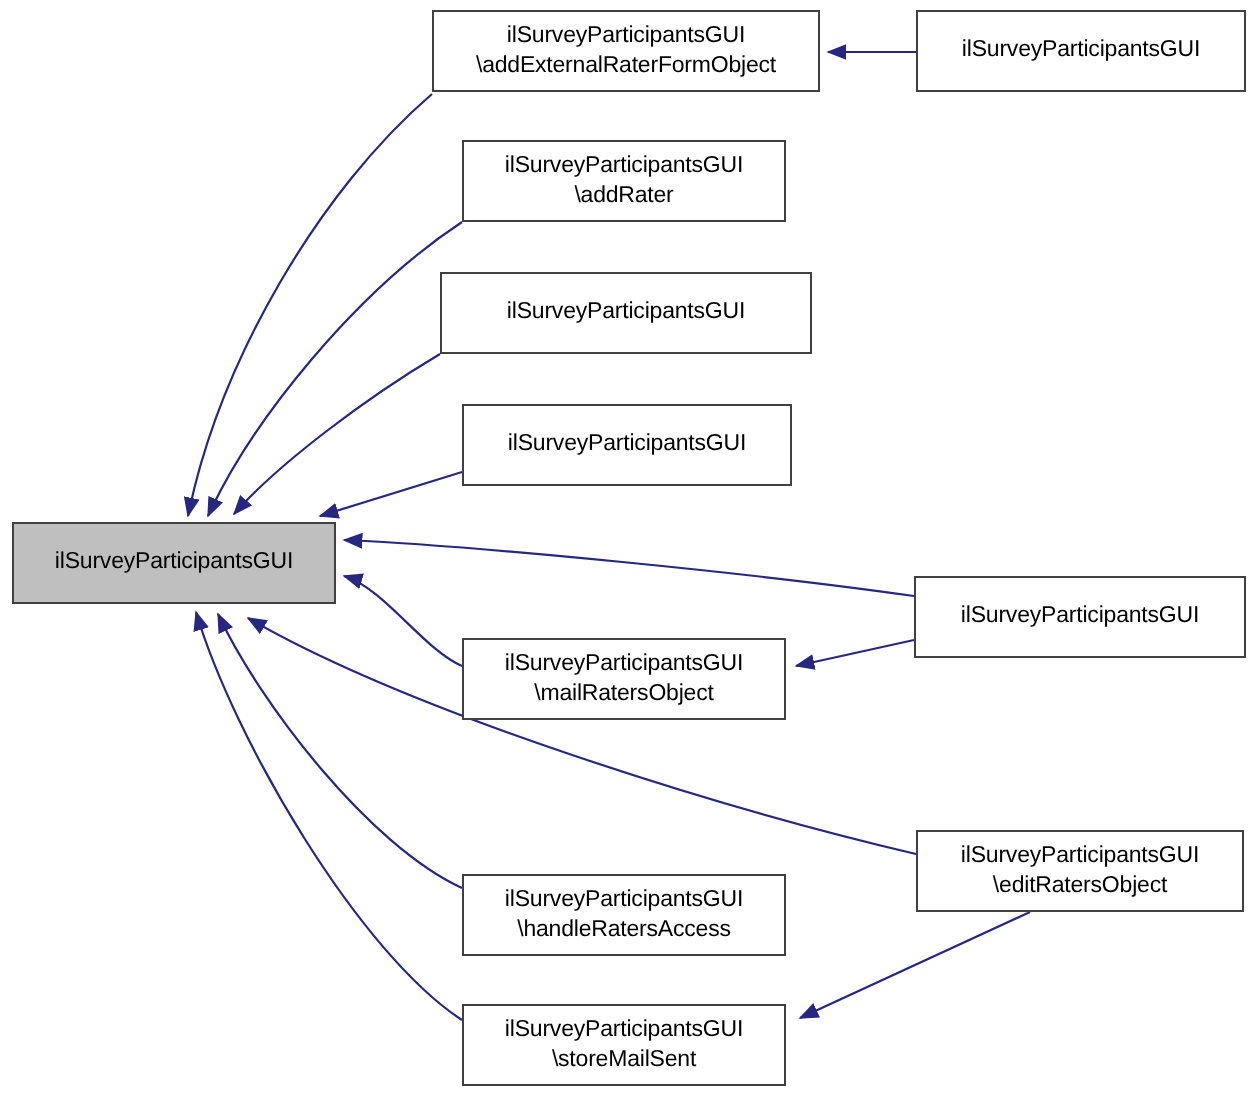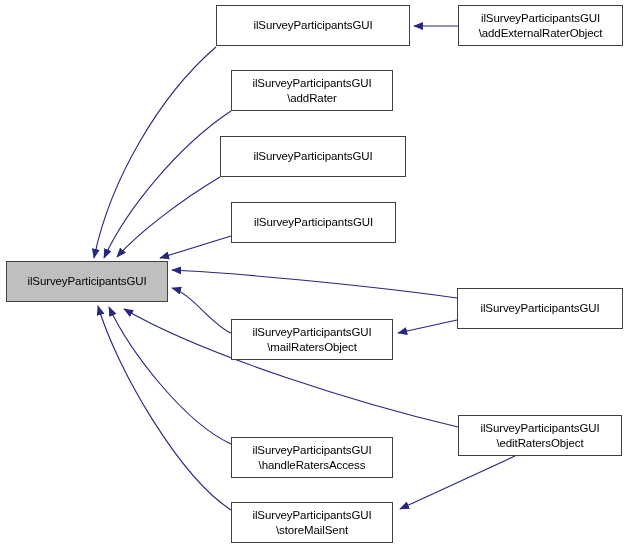--- a/index.html
+++ b/index.html
@@ -69,25 +69,25 @@
       <path d="M 515,456 L 400,509"></path>
     </g>
   </svg>
 
   <div class="node focus" style="left:6px; top:261px; width:162px; height:41px;">
     <span class="ln">ilSurveyParticipantsGUI</span>
   </div>
 
   <div class="node" style="left:216px; top:5px; width:194px; height:41px;">
     <span class="ln">ilSurveyParticipantsGUI</span>
+    <span class="ln">\addExternalRaterFormObject</span>
   </div>
 
   <div class="node" style="left:458px; top:5px; width:165px; height:41px;">
     <span class="ln">ilSurveyParticipantsGUI</span>
-    <span class="ln">\addExternalRaterObject</span>
   </div>
 
   <div class="node" style="left:231px; top:70px; width:162px; height:41px;">
     <span class="ln">ilSurveyParticipantsGUI</span>
     <span class="ln">\addRater</span>
   </div>
 
   <div class="node" style="left:220px; top:136px; width:186px; height:41px;">
     <span class="ln">ilSurveyParticipantsGUI</span>
   </div>

